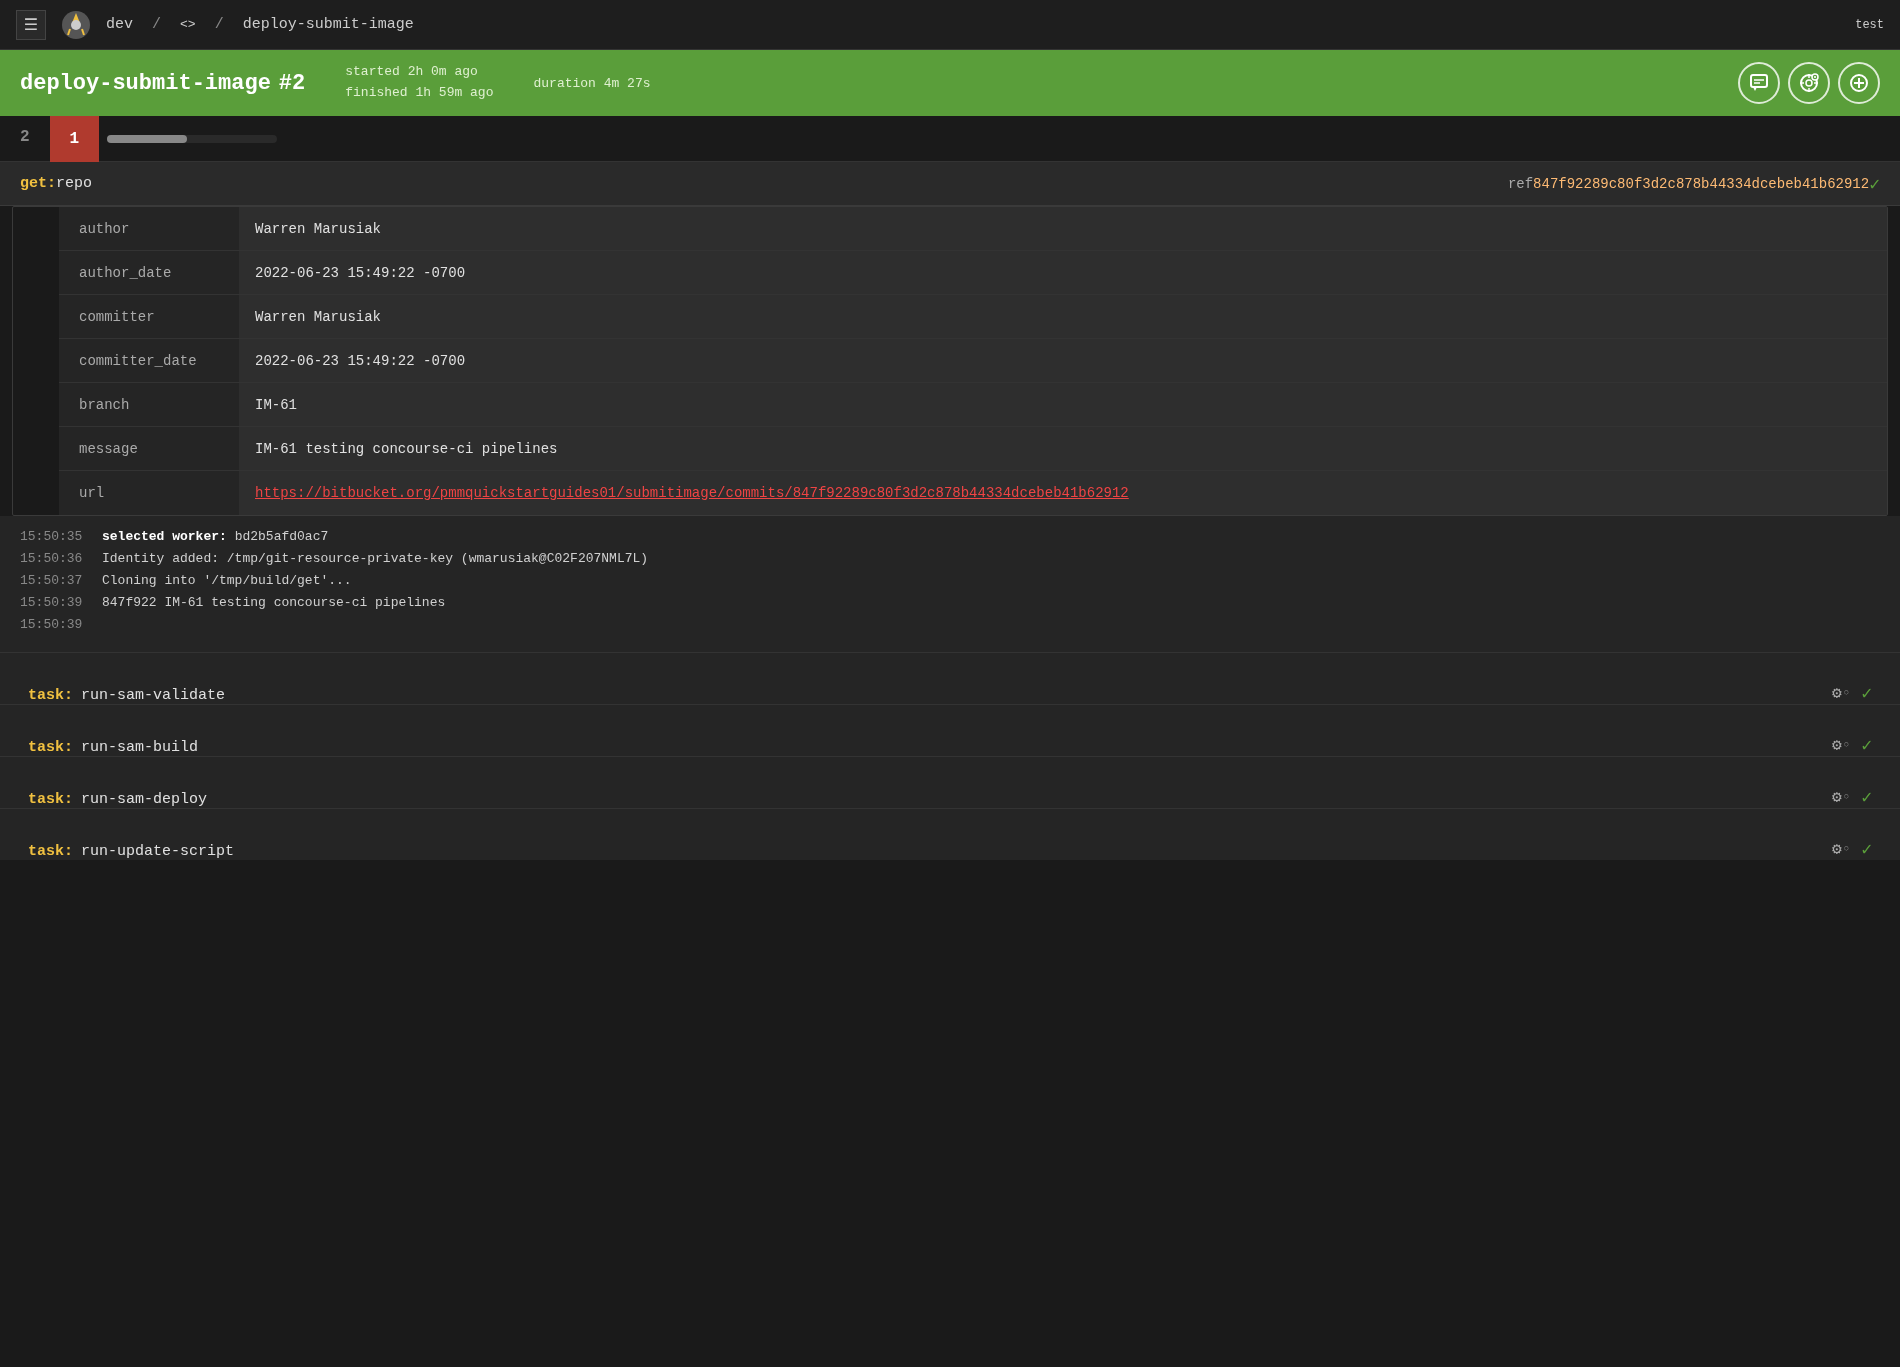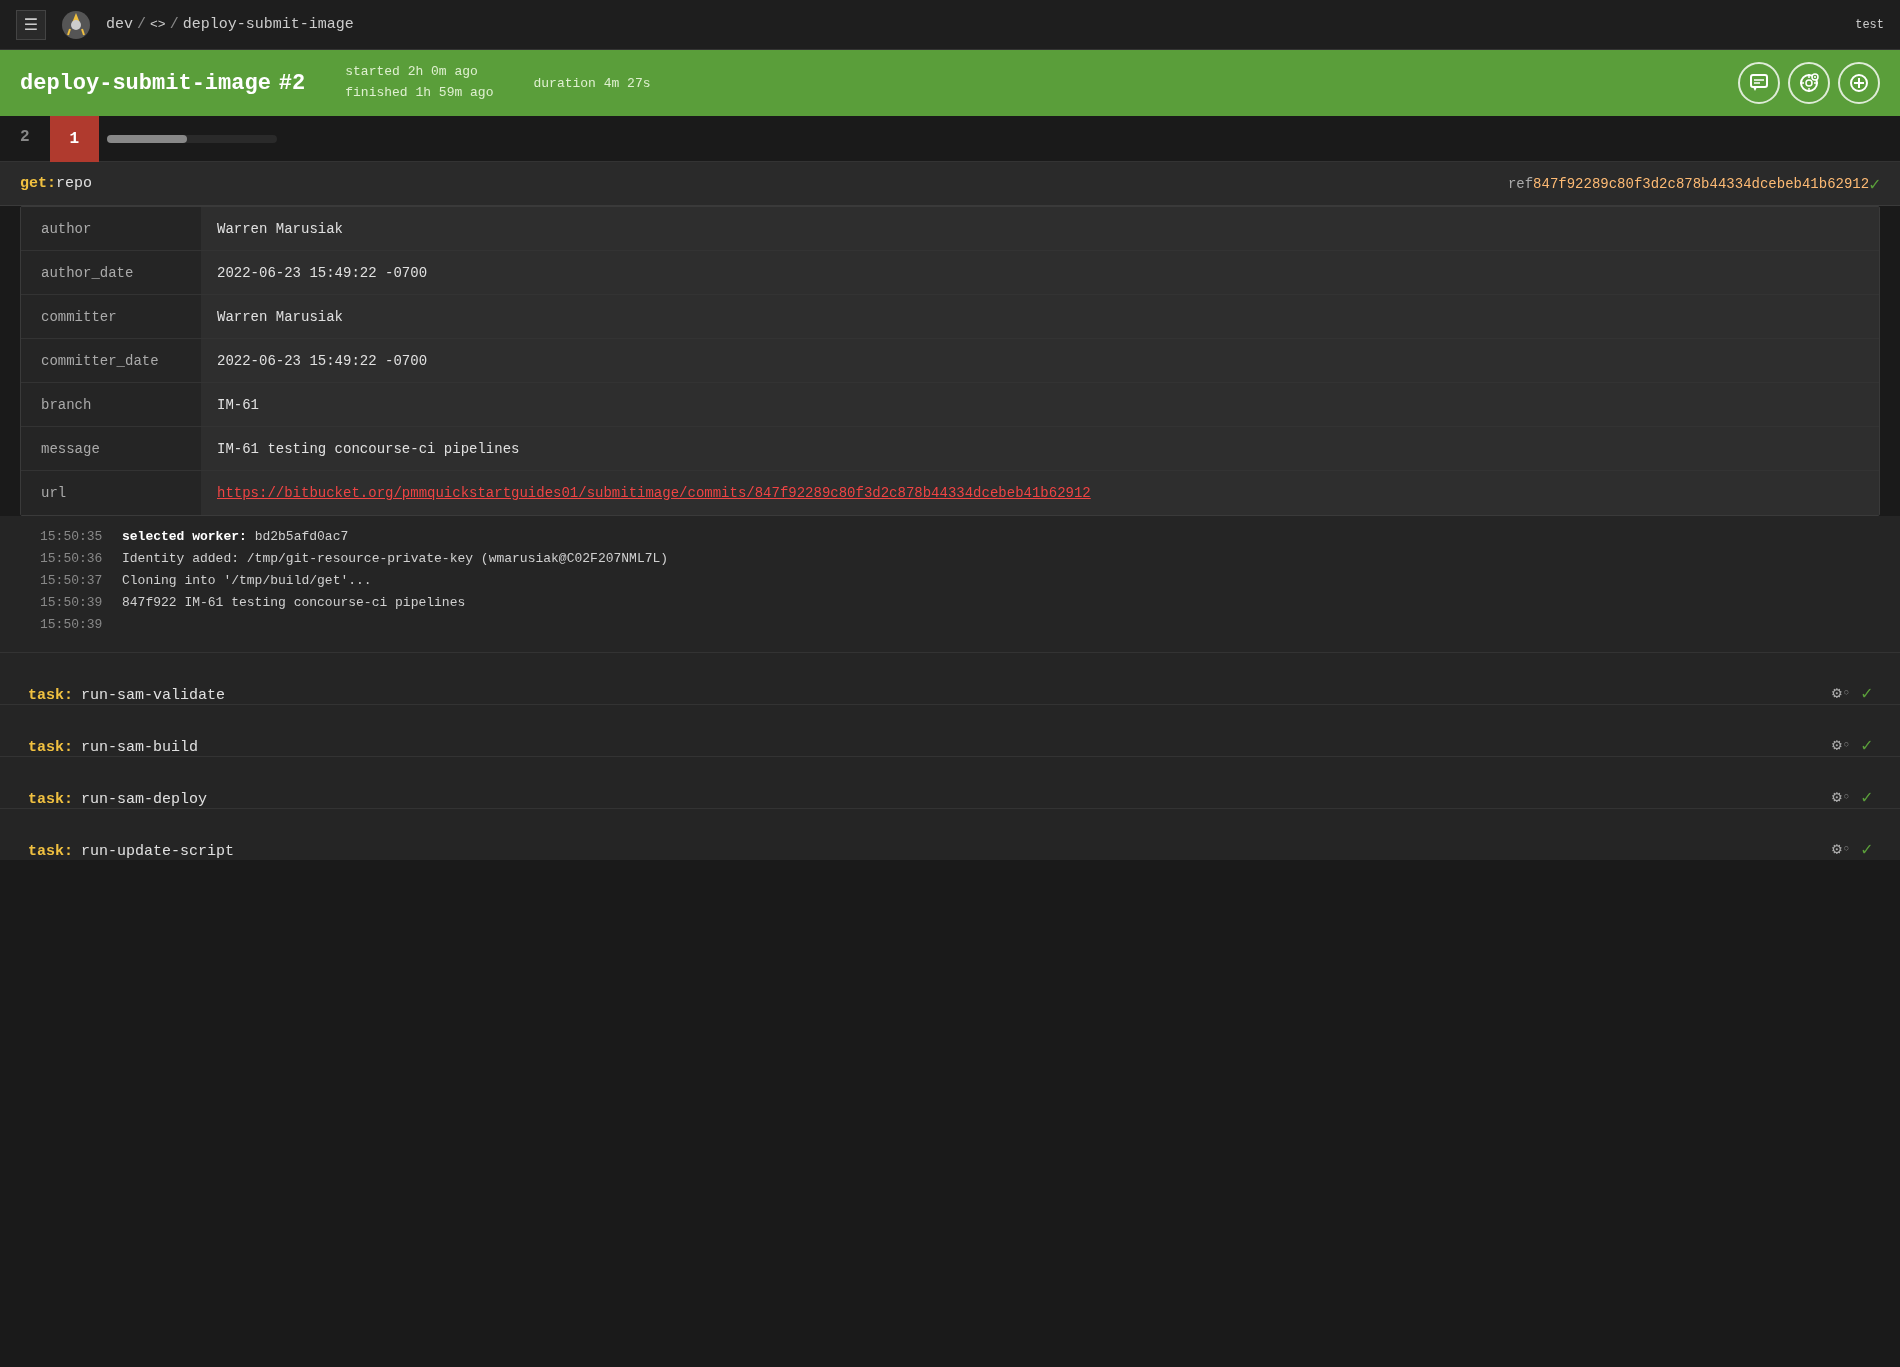--- a/index.html
+++ b/index.html
@@ -34,21 +34,21 @@
     }
     .top-nav .logo {
       width: 36px;
       height: 36px;
       display: flex; align-items: center; justify-content: center;
     }
     .top-nav .logo svg {
       width: 32px; height: 32px;
     }
     .top-nav .breadcrumb {
-      display: flex; align-items: center; gap: 4px;
+      display: flex; align-items: center; gap: 19px;
       color: #ccc;
       font-size: 15px;
     }
     .top-nav .breadcrumb .sep { color: #888; }
     .top-nav .breadcrumb .code-icon { color: #ccc; font-size: 13px; }
     .top-nav .user-area {
       margin-left: auto;
       color: #ccc;
       font-size: 12px;
       text-align: center;
@@ -220,42 +220,42 @@
       display: flex;
       align-items: center;
       margin-left: 0;
     }
     .meta-value a {
       color: #ef4444;
       text-decoration: underline;
     }
     
     .meta-table-wrapper {
-      margin: 0 20px;
+      margin: 0 12px;
       border: 1px solid #3a3a3a;
       border-radius: 2px;
+      padding-left: 46px;
     }
 
     
     .log-section {
       padding: 10px 20px 16px 20px;
       background: #252525;
     }
     .log-line {
       display: flex;
       align-items: baseline;
       gap: 12px;
       line-height: 1.7;
       font-size: 13px;
       font-family: 'Courier New', monospace;
     }
     .log-time {
       color: #888;
       min-width: 70px;
-      margin-left: 20px;
     }
     .log-text {
       color: #d0d0d0;
     }
     .log-text .bold { font-weight: bold; color: #fff; }
 
     
     .task-row {
       background: #252525;
       border-top: 1px solid #333;

